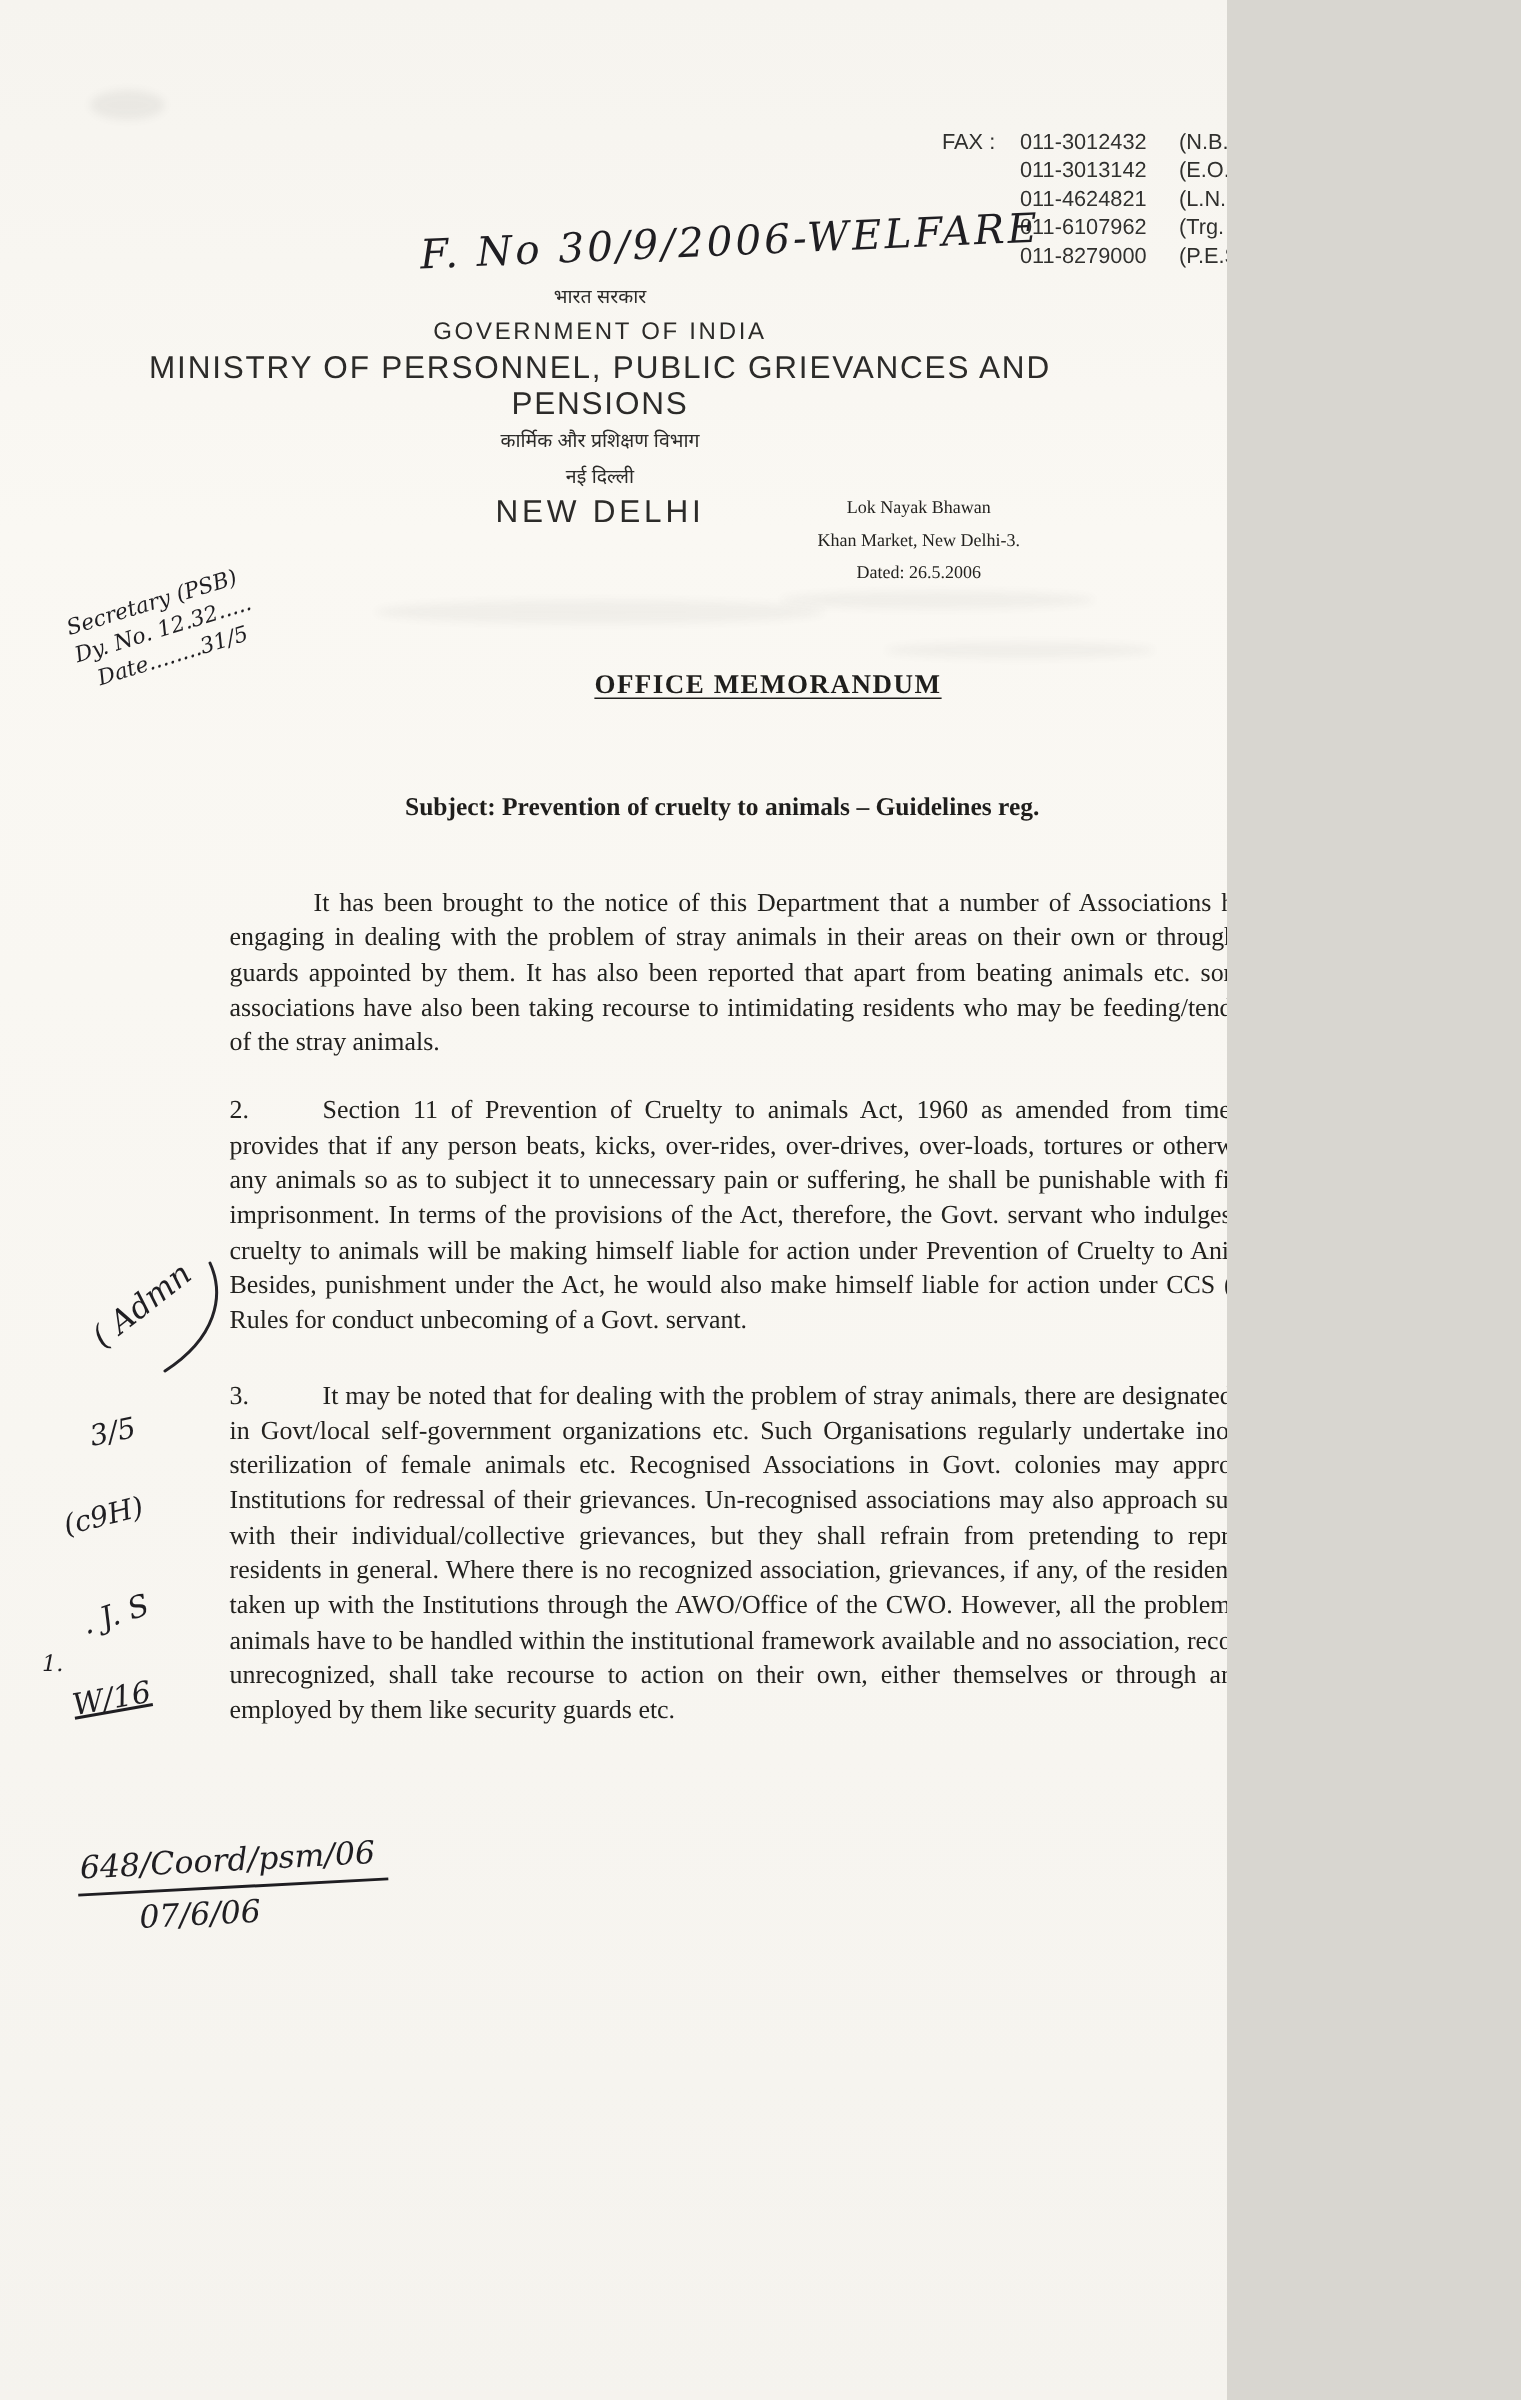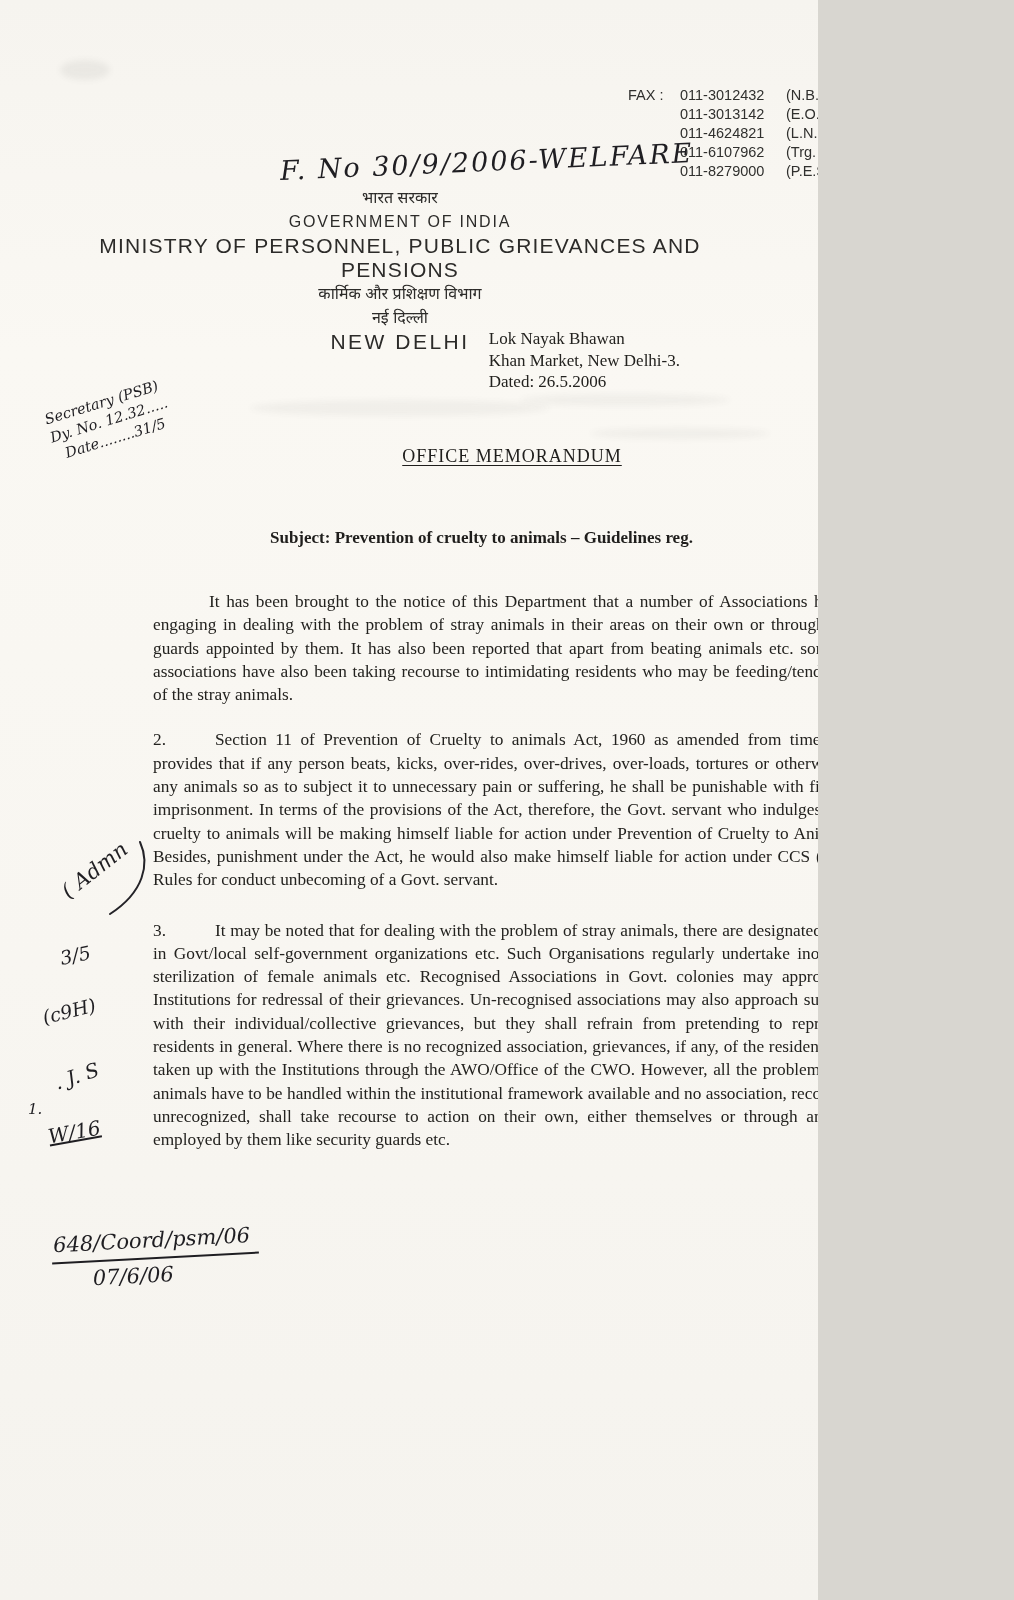--- a/index.html
+++ b/index.html
@@ -37,31 +37,31 @@
   .mn3 { left:42px;  top:1000px; font-size:19px; transform:rotate(-14deg); }
   .mn4 { left:54px;  top:1064px; font-size:20px; transform:rotate(-18deg); }
   .mn5 { left:28px;  top:1100px; font-size:15px; }
   .mn6 { left:48px;  top:1120px; font-size:20px; transform:rotate(-10deg); text-decoration:underline; }
   .diary { position:absolute; left:52px; top:1228px; transform:rotate(-3deg); font-size:21px; }
   .diary-no { display:inline-block; border-bottom:2.5px solid #1f1e22; padding:0 8px 5px 2px; white-space:nowrap; }
   .diary-date { margin:4px 0 0 40px; white-space:nowrap; }
 
   
   .letterhead { position:absolute; left:88px; top:186px; width:624px; text-align:center; font-family:"Liberation Sans", sans-serif; color:#2c2b29; }
-  .lh-hi  { font-size:16px; line-height:24px; }
+  .lh-hi  { font-size:13px; line-height:24px; }
   .lh-en  { font-size:21px; line-height:24px; letter-spacing:1.2px; }
   .lh-big { font-size:16px;  letter-spacing:1.8px; }
   .lh-city{ letter-spacing:2.5px; }
 
   
-  .addr { position:absolute; right:138px; top:328px; text-align:left; font-size:17px; line-height:21.5px; color:#23221f; }
+  .addr { position:absolute; right:138px; top:328px; text-align:center; font-size:12px; line-height:21.5px; color:#23221f; }
 
   
   .memo-title-wrap { position:absolute; left:0; top:446px; width:1024px; text-align:center; }
-  .memo-title { font-weight:normal; font-size:18px; letter-spacing:1px; text-decoration:underline; text-underline-offset:3px; color:#1f1e1c;margin-top:13px; }
+  .memo-title { font-weight:bold; font-size:18px; letter-spacing:1px; text-decoration:underline; text-underline-offset:3px; color:#1f1e1c;margin-top:13px; }
   .subject { position:absolute; left:270px; top:528px; font-weight:bold; font-size:17px; color:#1f1e1c; }
 
   
   .body-text { position:absolute; left:153px; top:590px; width:733px; font-size:17.3px; line-height:23.3px; text-align:justify; color:#23221f; }
   .para { margin:0; }
   .para.p1 { text-indent:56px; }
   .para.p2 { margin-top:22px; }
   .para.p3 { margin-top:27px; }
   .pnum { display:inline-block; width:62px; text-indent:0; }
 

